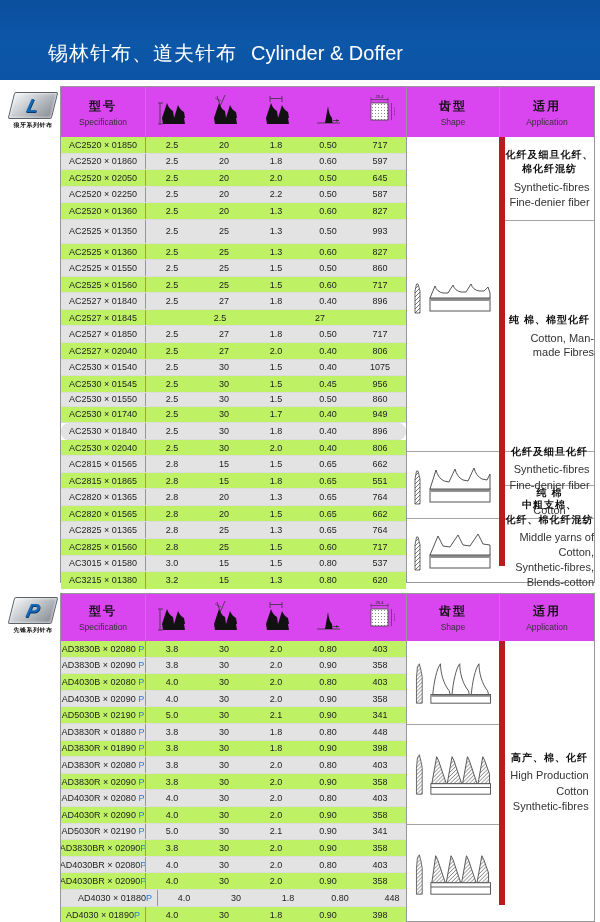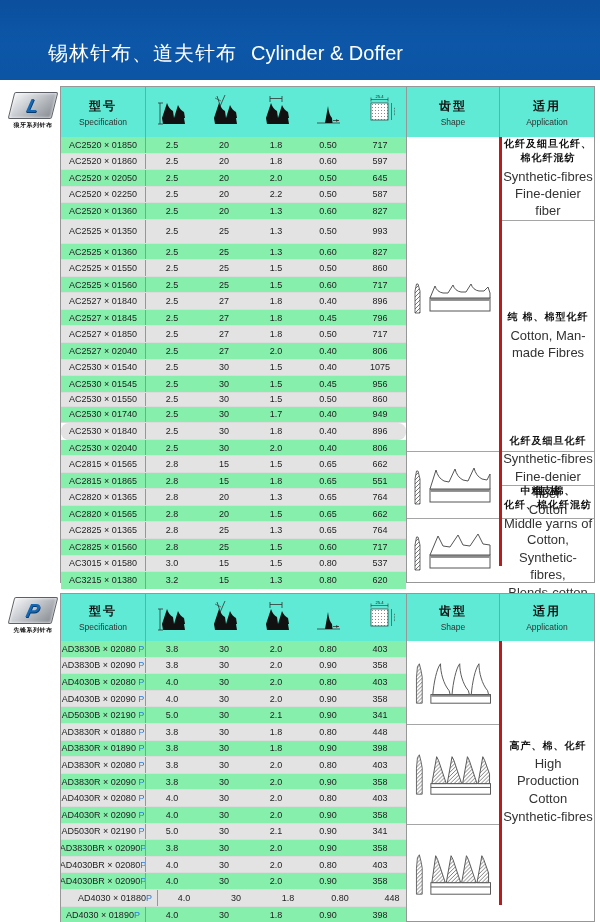--- a/index.html
+++ b/index.html
@@ -23,52 +23,52 @@
   .logo .letter{font-style:italic;font-weight:bold;font-size:19px;line-height:1;
                 color:#1467b3;text-shadow:0.5px 0.5px 0 #083a6b;}
   .logo .ltext{margin-top:2px;font-size:6px;font-weight:bold;color:#111;
                letter-spacing:0.5px;white-space:nowrap;}
 
   
   .ctable{position:absolute;left:60px;width:535px;box-sizing:border-box;
           border:1px solid #979797;background:#fff;}
   .thead{position:absolute;left:0;right:0;top:0;display:grid;
          grid-template-columns:85px repeat(5,52px) 93px 1fr;
-         border-bottom:1px solid #979797;background:#5eead4;}
+         border-bottom:1px solid #979797;background:#d946ef;}
   .hc{display:flex;flex-direction:column;align-items:center;justify-content:center;
       box-sizing:border-box;}
   .hc .zh{font-size:12px;font-weight:bold;color:#111;letter-spacing:2px;}
   .hc .en{font-size:8.5px;color:#333;margin-top:2px;}
   .hc.spec{border-right:1px solid #979797;}
   .hc.shape{border-left:1px solid #979797;}
   .hc.app{border-left:1px solid #979797;}
   .icon-slot{display:flex;align-items:center;justify-content:center;}
   .icon-slot svg{width:30px;height:36px;}
 
   .tbody{position:absolute;left:0;top:var(--hdr);width:345px;bottom:0;}
   .trow{display:grid;grid-template-columns:85px repeat(5,52px);box-sizing:border-box;
-        border-bottom:1px solid #dcdcdc;background:#86efac;}
+        border-bottom:1px solid #dcdcdc;background:#bef264;}
   .trow.alt{background:#e3e3e3;}
   .trow:last-child{border-bottom:none;}
   .cell{display:flex;align-items:center;justify-content:center;font-size:9px;color:#222;
         white-space:nowrap;overflow:hidden;}
   .cell.spec{border-right:1px solid #979797;box-sizing:border-box;}
   .psfx{color:#2878d8;white-space:pre;}
 
   .shapecol{position:absolute;left:345px;width:93px;top:var(--hdr);bottom:0;
             box-sizing:border-box;border-left:1px solid #979797;background:#fff;}
   .appcol{position:absolute;left:438px;right:0;top:var(--hdr);bottom:16px;
-          box-sizing:border-box;border-left:3px solid #b91c1c;background:#fff;}
+          box-sizing:border-box;border-left:6px solid #b91c1c;background:#fff;}
   .sblock,.ablock{box-sizing:border-box;display:flex;flex-direction:column;
                   align-items:center;justify-content:center;}
   .sblock + .sblock,.ablock + .ablock{border-top:1px solid #a5a5a5;}
   .sblock svg{width:86px;height:50px;}
   .azh div{font-size:10px;font-weight:bold;color:#111;text-align:center;
            letter-spacing:1px;line-height:1.45;}
-  .aen div{font-size:13px;color:#333;text-align:center;line-height:1.3;margin-top:1px;}
+  .aen div{font-size:11px;color:#333;text-align:right;line-height:1.3;margin-top:1px;}
   .aen{margin-top:2px;}
 
   .hiddefs{position:absolute;width:0;height:0;}
 </style>
 </head>
 <body>
 
 <svg class="hiddefs" aria-hidden="true">
   <defs>
     <pattern id="hp" width="4" height="4" patternUnits="userSpaceOnUse">
@@ -262,21 +262,21 @@
         <div class="trow alt" style="height: 16.55px;">
           <div class="cell spec">
             <span>AC2527 × 01840</span>
           </div>
           <div class="cell val">2.5</div>
           <div class="cell val">27</div>
           <div class="cell val">1.8</div>
           <div class="cell val">0.40</div>
           <div class="cell val">896</div>
         </div>
-        <div class="trow" style="height: 16.55px;">
+        <div class="trow" style="height: 16.55px; gap: 48px;">
           <div class="cell spec">
             <span>AC2527 × 01845</span>
           </div>
           <div class="cell val">2.5</div>
           <div class="cell val">27</div>
           <div class="cell val">1.8</div>
           <div class="cell val">0.45</div>
           <div class="cell val">796</div>
         </div>
         <div class="trow alt" style="height: 16.55px;">

